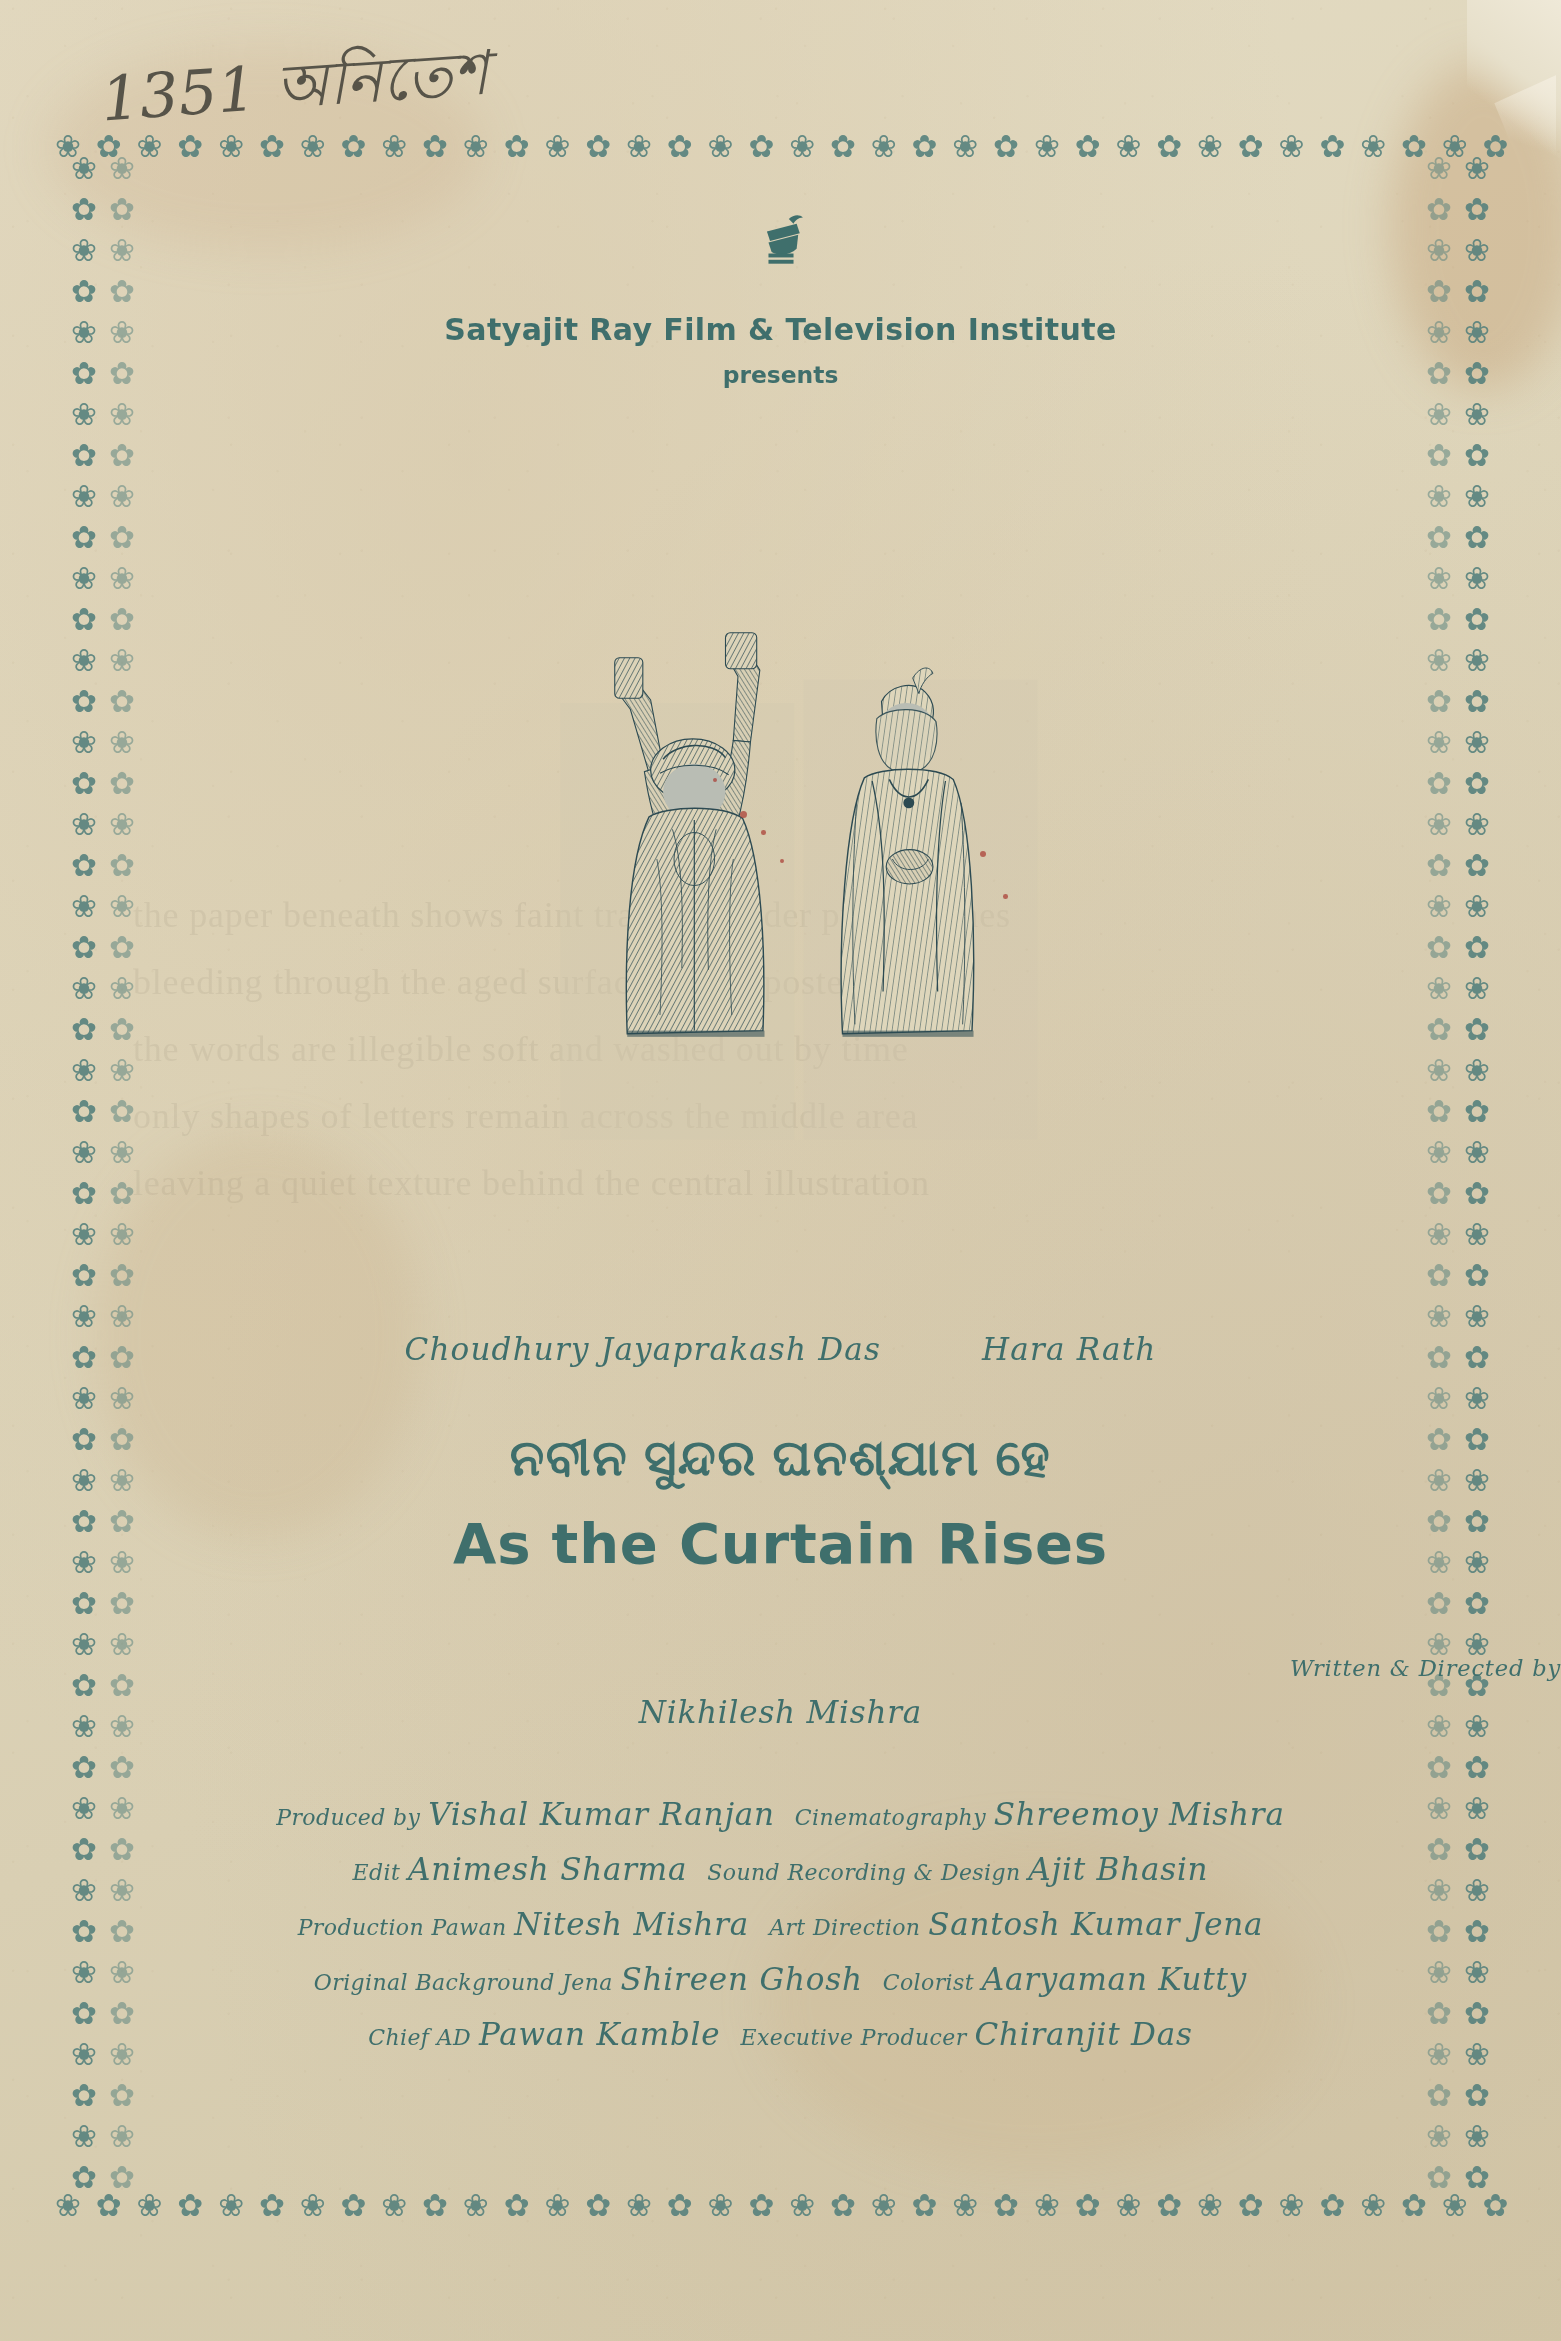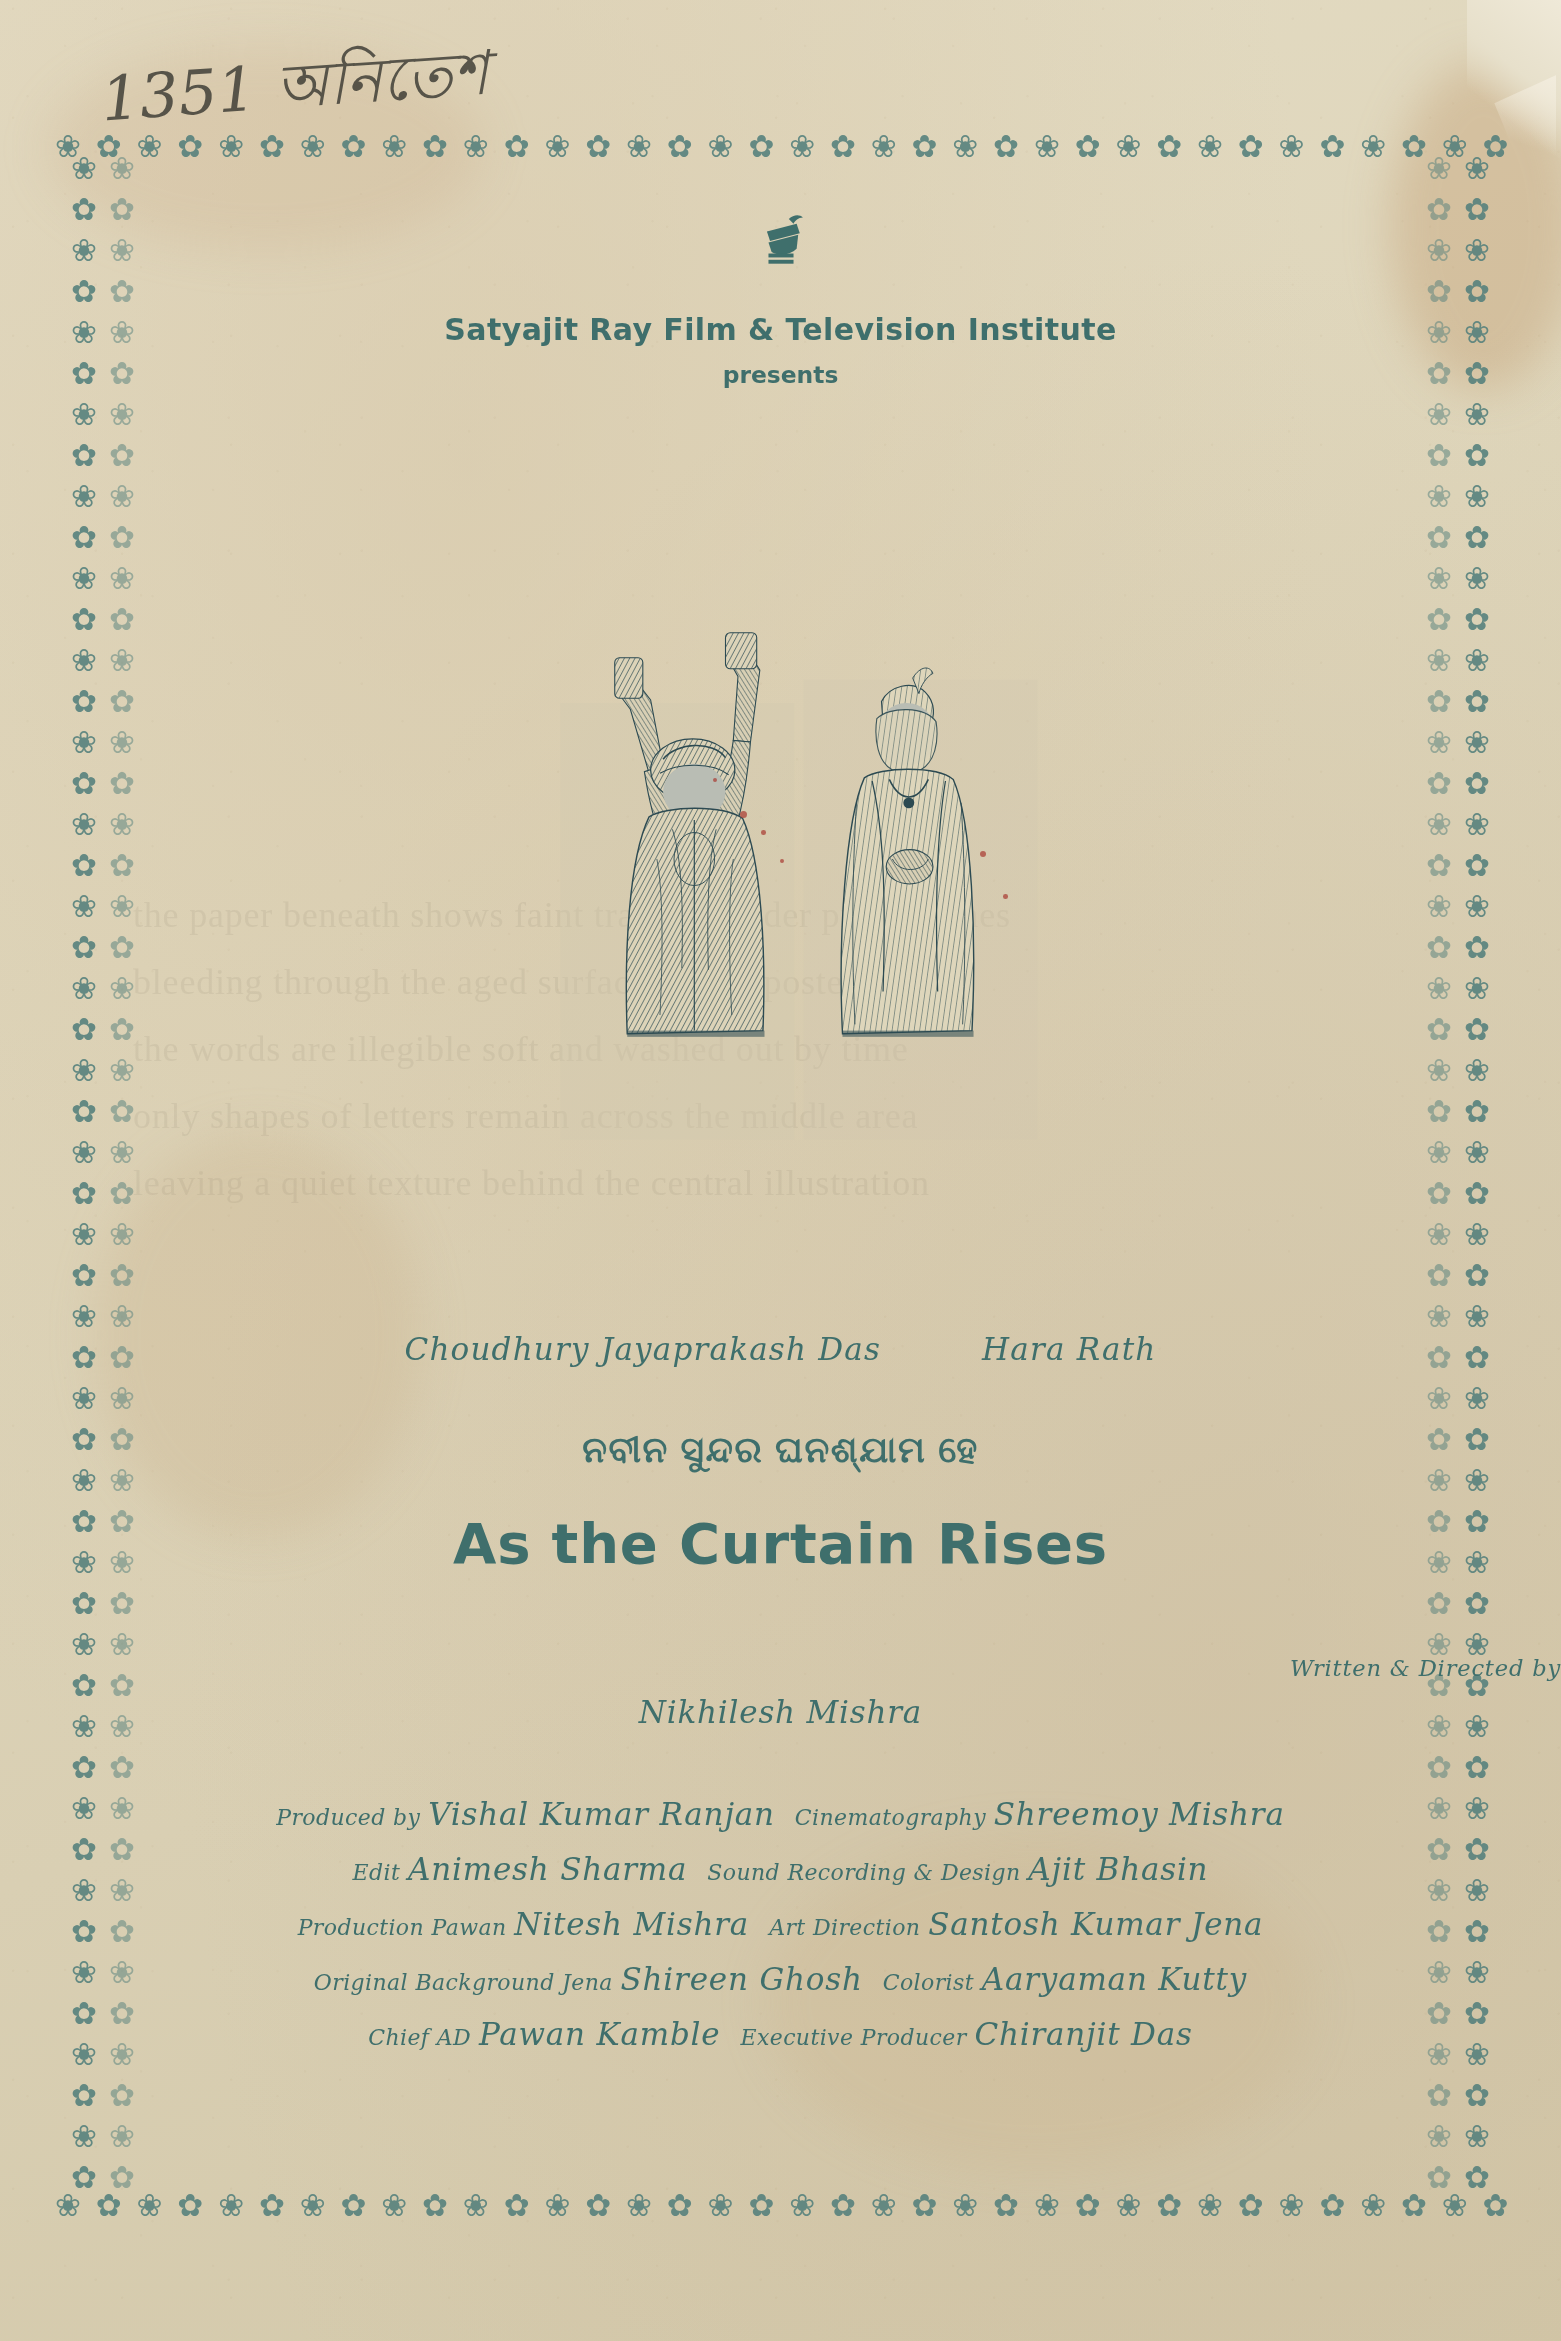--- a/index.html
+++ b/index.html
@@ -203,21 +203,21 @@
   }
 
   .title-od {
     position: absolute;
     left: 0; right: 0;
     top: 1429px;
     text-align: center;
     color: #3f6f6c;
     font-family: "Liberation Sans", sans-serif;
     font-weight: bold;
-    font-size: 36px;
+    font-size: 50px;
     letter-spacing: 1.6px;
   }
   .title-en {
     position: absolute;
     left: 0; right: 0;
     top: 1511px;
     text-align: center;
     color: #3f6f6c;
     font-family: "DejaVu Sans", sans-serif;
     font-weight: bold;

